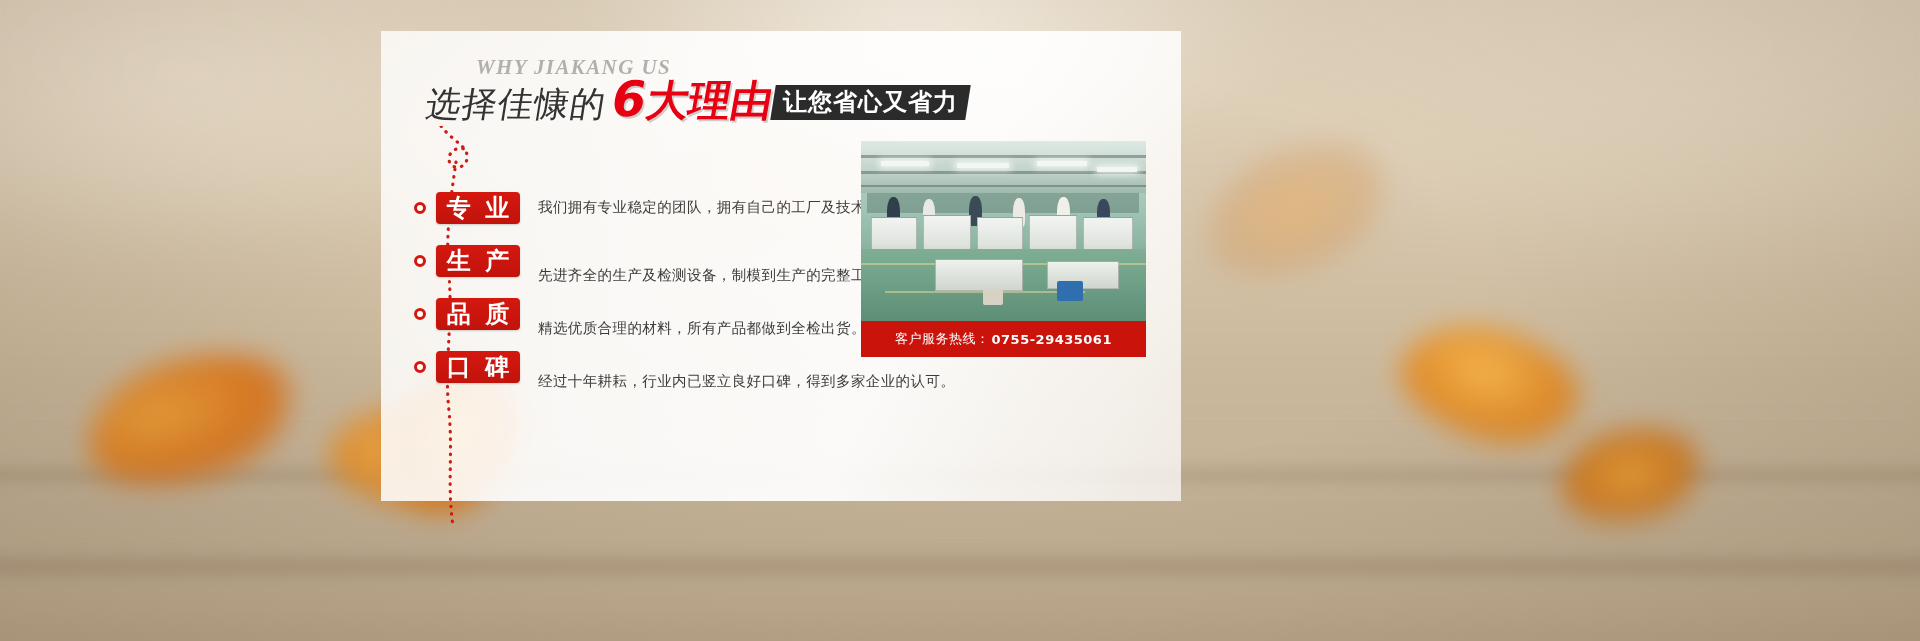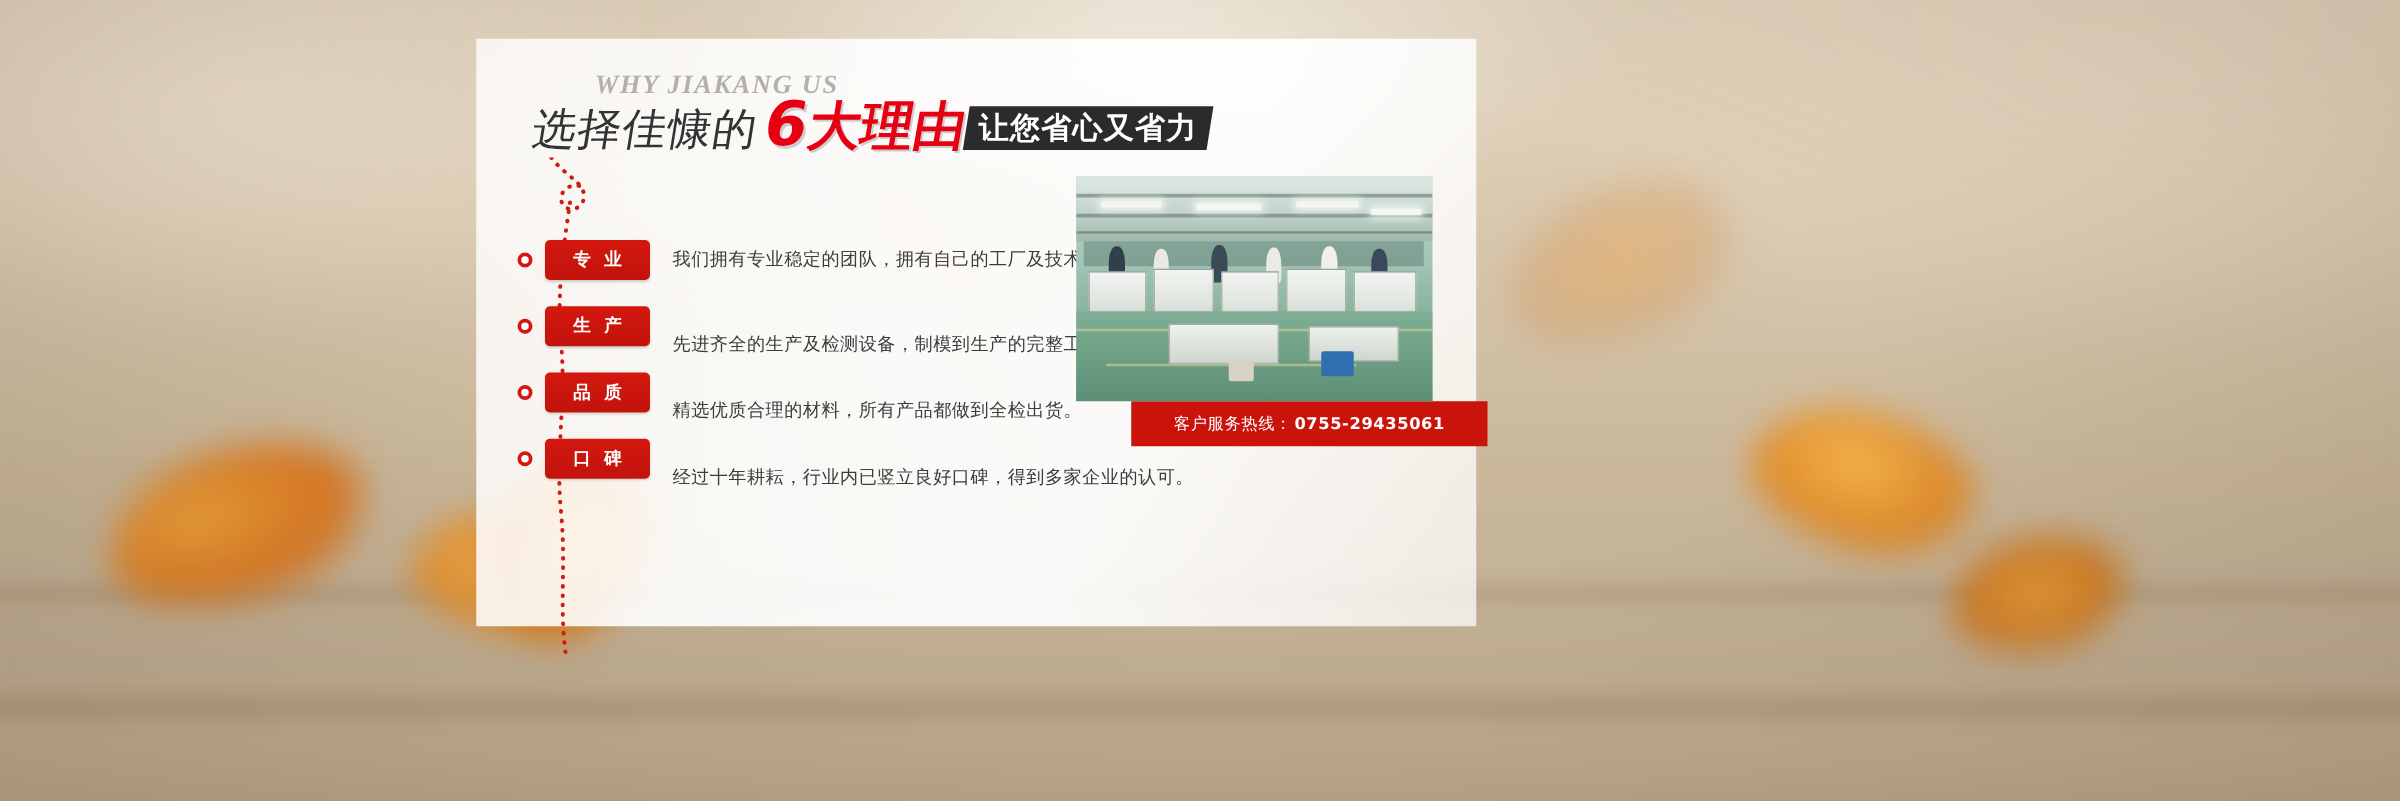--- a/index.html
+++ b/index.html
@@ -80,21 +80,21 @@
 
   
   #dots{position:absolute;left:30px;top:95px;width:120px;height:400px;pointer-events:none;}
 
   
   .list{position:absolute;left:55px;top:150px;width:740px;}
   .row{position:relative;height:53px;display:flex;align-items:center;}
   .badge{
     width:84px;height:32px;border-radius:4px;flex:0 0 auto;
     background:linear-gradient(180deg,#d4180f 0%, #c1130c 100%);
-    color:#fff;font-size:14px;font-weight:700;letter-spacing:3px;
+    color:#fff;font-size:24px;font-weight:700;letter-spacing:3px;
     font-family:"DejaVu Sans","Liberation Sans",sans-serif;
     display:flex;align-items:center;justify-content:center;
     box-shadow:0 1px 2px rgba(0,0,0,0.18);
     text-indent:3px;
   }
   .dotmark{
     position:absolute;left:-22px;top:50%;margin-top:-6px;
     width:12px;height:12px;border-radius:50%;background:#fff;
     border:3px solid #d4180f;box-sizing:border-box;
   }
@@ -116,21 +116,21 @@
   .ph-lamp{position:absolute;height:5px;background:#f4f7ef;box-shadow:0 0 7px 2px rgba(255,255,255,0.8);}
   .ph-floor{position:absolute;left:0;right:0;bottom:0;height:72px;
     background:linear-gradient(180deg,#7fae94 0%, #6fa187 45%, #5d8e76 100%);}
   .ph-floorline{position:absolute;height:2px;background:rgba(226,214,150,0.55);}
   .ph-mach{position:absolute;background:linear-gradient(180deg,#f2f4f1 0%,#dfe4de 55%,#b9c2bb 100%);
     border:1px solid rgba(120,130,122,0.5);}
   .ph-dark{position:absolute;background:rgba(60,80,70,0.45);}
   .ph-per{position:absolute;border-radius:45% 45% 20% 20%;}
   .phone-bar{
     width:285px;height:36px;background:#c9130b;color:#fff;
-    display:flex;align-items:center;justify-content:center;margin-left:44px;
+    display:flex;align-items:center;justify-content:center;
   }
   .phone-label{font-size:13px;font-family:"DejaVu Sans","Liberation Sans",sans-serif;letter-spacing:0.5px;}
   .phone-num{font-size:13px;font-weight:700;font-family:"DejaVu Sans","Liberation Sans",sans-serif;letter-spacing:0.5px;margin-left:2px;}
 </style>
 </head>
 <body>
 
 <div id="bg">
   <div class="layer base"></div>
   <div class="layer wood"></div>

